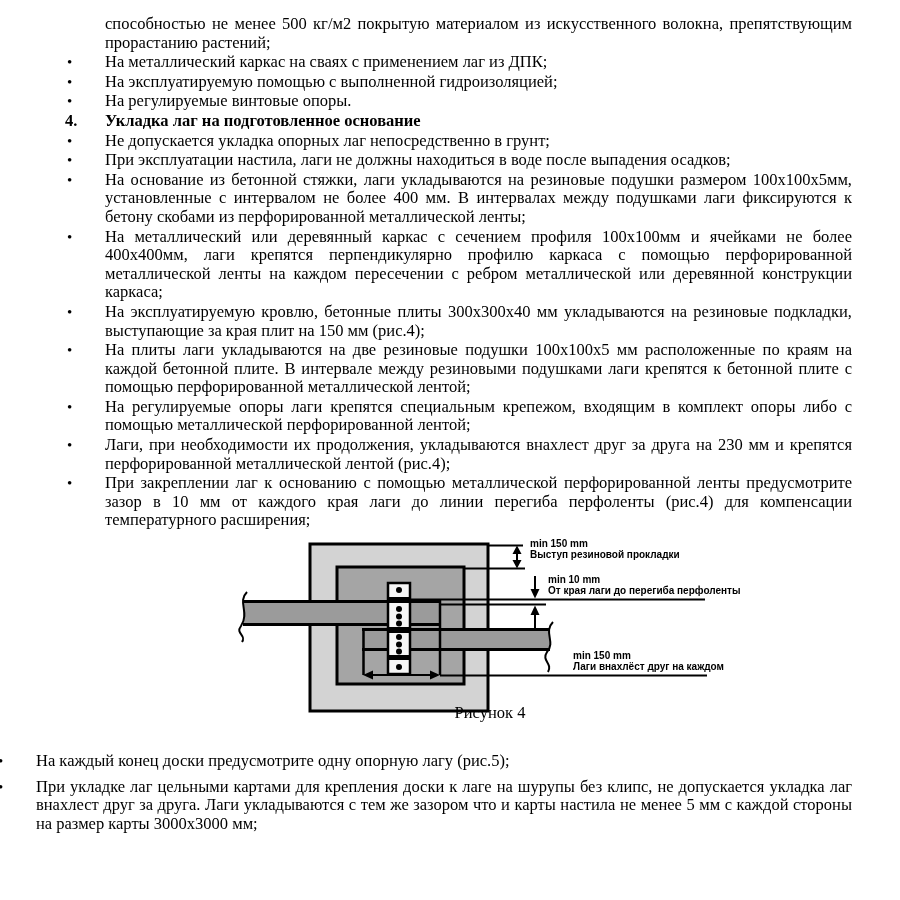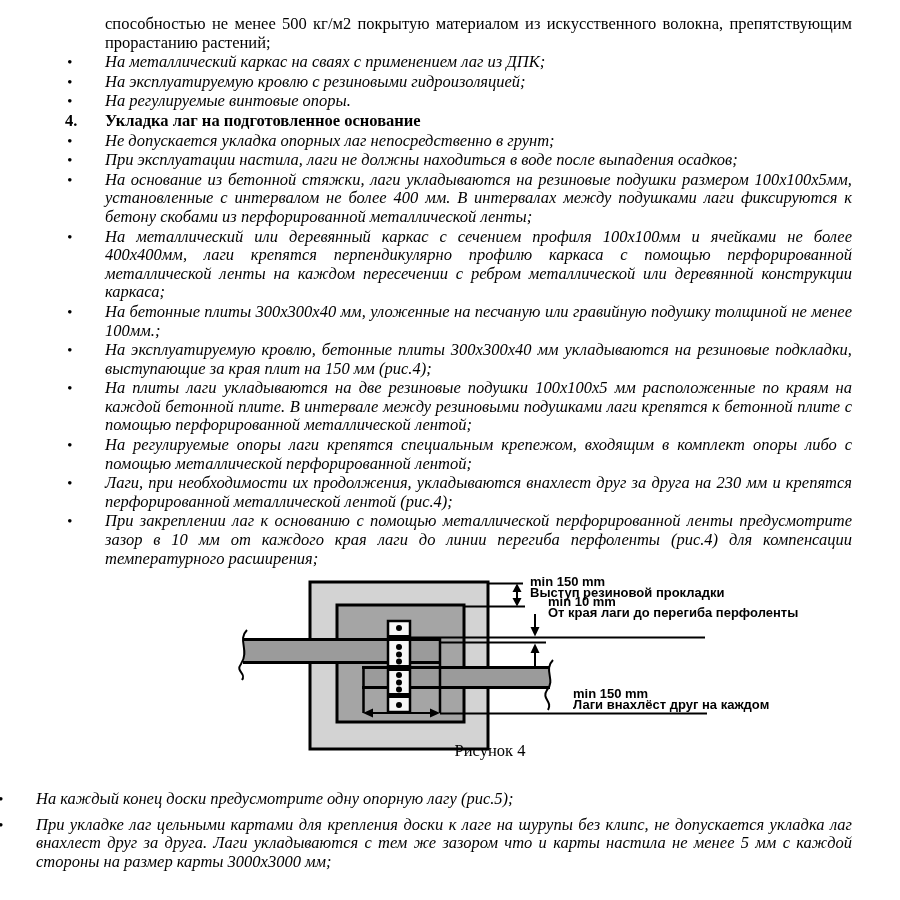--- a/index.html
+++ b/index.html
@@ -1,67 +1,66 @@
 <!DOCTYPE html>
 <html><head>
 <meta charset="utf-8">
 <style>
   html,body{margin:0;padding:0;background:#fff;}
   body{width:900px;height:900px;overflow:hidden;color:#000;
        font-family:"Liberation Serif", serif;font-size:16.5px;line-height:18.6px;}
   .doc{padding-top:7px;}
   .cont{margin:8px 48px 1px 105px;text-align:justify;}
   .blist{}
-  .bitem{position:relative;margin:0 48px 1px 105px;text-align:justify;font-style:italic;}
+  .bitem{position:relative;margin:0 48px 1px 105px;text-align:justify;}
   .bitem::before{content:"\2022";position:absolute;left:-38px;top:0;font-size:15px;}
   .bitem.sp{margin-bottom:7px;margin-left:36px;}
   .heading{position:relative;margin:1px 48px 1px 105px;font-weight:bold;}
   .heading .num{position:absolute;left:-40px;top:0;}
   
   .figwrap{position:relative;height:214px;margin-top:8px;}
   .figwrap svg{position:absolute;left:0;top:0;}
   .ann{position:absolute;font-family:"Liberation Sans", sans-serif;
-       font-weight:bold;font-size:13px;line-height:11px;white-space:nowrap;}
+       font-weight:bold;font-size:10px;line-height:11px;white-space:nowrap;}
   .ann1{left:530px;top:0px;}
-  .ann2{left:548px;top:20px;}
+  .ann2{left:548px;top:36px;}
   .ann3{left:573px;top:112px;}
   .caption{position:absolute;left:400px;top:166px;width:180px;text-align:center;}
 </style>
 </head>
 <body>
 
 <div class="doc">
 
   <p class="cont">способностью не менее 500 кг/м2 покрытую материалом из искусственного волокна, препятствующим прорастанию растений;</p>
 
   <div class="blist">
 
       <div class="bitem"><span>На металлический каркас на сваях с применением лаг из ДПК;</span></div>
 
-      <div class="bitem"><span>На эксплуатируемую кровлю с резиновыми гидроизоляцией;</span></div>
+      <div class="bitem"><span>На эксплуатируемую помощью с выполненной гидроизоляцией;</span></div>
 
       <div class="bitem"><span>На регулируемые винтовые опоры.</span></div>
     </div>
 
   <div class="heading">
     <span class="num">4.</span>
     <span>Укладка лаг на подготовленное основание</span>
   </div>
 
   <div class="blist">
 
       <div class="bitem"><span>Не допускается укладка опорных лаг непосредственно в грунт;</span></div>
 
       <div class="bitem"><span>При эксплуатации настила, лаги не должны находиться в воде после выпадения осадков;</span></div>
 
       <div class="bitem"><span>На основание из бетонной стяжки, лаги укладываются на резиновые подушки размером 100х100х5мм, установленные с интервалом не более 400 мм. В интервалах между подушками лаги фиксируются к бетону скобами из перфорированной металлической ленты;</span></div>
 
       <div class="bitem"><span>На металлический или деревянный каркас с сечением профиля 100х100мм и ячейками не более 400х400мм, лаги крепятся перпендикулярно профилю каркаса с помощью перфорированной металлической ленты на каждом пересечении с ребром металлической или деревянной конструкции каркаса;</span></div>
 
-      <div class="bitem"><span>На бетонные плиты 300х300х40 мм, уложенные на песчаную или гравийную подушку толщиной не менее 100мм.;</span></div>
 
       <div class="bitem"><span>На эксплуатируемую кровлю, бетонные плиты 300х300х40 мм укладываются на резиновые подкладки, выступающие за края плит на 150 мм (рис.4);</span></div>
 
       <div class="bitem"><span>На плиты лаги укладываются на две резиновые подушки 100х100х5 мм расположенные по краям на каждой бетонной плите. В интервале между резиновыми подушками лаги крепятся к бетонной плите с помощью перфорированной металлической лентой;</span></div>
 
       <div class="bitem"><span>На регулируемые опоры лаги крепятся специальным крепежом, входящим в комплект опоры либо с помощью металлической перфорированной лентой;</span></div>
 
       <div class="bitem"><span>Лаги, при необходимости их продолжения, укладываются внахлест друг за друга на 230 мм и крепятся перфорированной металлической лентой (рис.4);</span></div>
 
       <div class="bitem"><span>При закреплении лаг к основанию с помощью металлической перфорированной ленты предусмотрите зазор в 10 мм от каждого края лаги до линии перегиба перфоленты (рис.4) для компенсации температурного расширения;</span></div>

